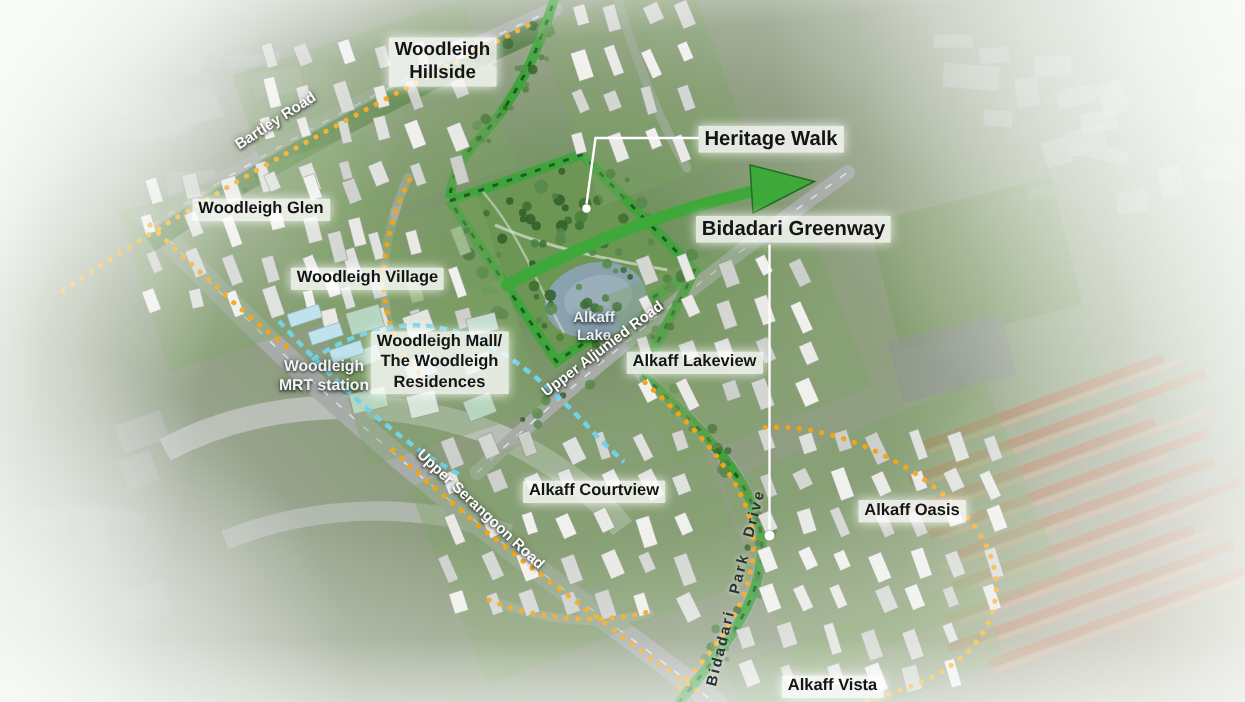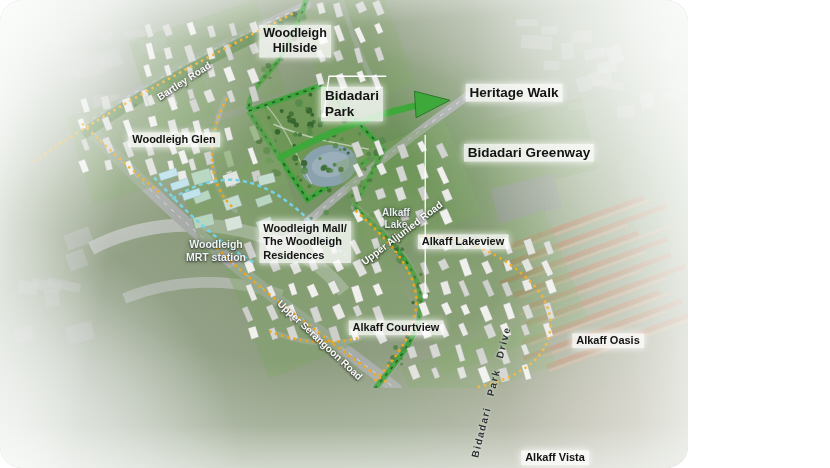--- a/index.html
+++ b/index.html
@@ -1,25 +1,25 @@
 <!DOCTYPE html>
 <html><head>
 <meta charset="utf-8">
 <style>
   html,body{margin:0;padding:0;background:#fff;}
-  .stage{position:relative;width:688px;height:468px;overflow:hidden;
+  .stage{position:relative;width:830px;height:468px;overflow:hidden;
          font-family:"Liberation Sans",sans-serif;
          background-color:#96a28a;
          background-image:
            radial-gradient(ellipse 240px 170px at 388px 168px, rgba(96,140,76,.95) 0%, rgba(96,140,76,0) 72%),
            radial-gradient(ellipse 520px 390px at 42% 48%, rgba(133,152,116,.85), rgba(133,152,116,0) 76%),
            radial-gradient(ellipse 320px 220px at 82% 42%, rgba(148,166,128,.7), rgba(148,166,128,0) 70%),
            radial-gradient(ellipse 300px 240px at 10% 78%, rgba(178,183,177,.95), rgba(178,183,177,0) 72%),
            radial-gradient(ellipse 340px 240px at 92% 88%, rgba(172,155,138,.6), rgba(172,155,138,0) 72%),
-           radial-gradient(ellipse 300px 200px at 12% 12%, rgba(186,190,186,.9), rgba(186,190,186,0) 75%); border-radius: 22px;}
+           radial-gradient(ellipse 300px 200px at 12% 12%, rgba(186,190,186,.9), rgba(186,190,186,0) 75%);}
   svg.layer{position:absolute;inset:0;display:block;}
   #base-svg{z-index:1;}
   .fog{position:absolute;inset:0;z-index:2;pointer-events:none;background:
     linear-gradient(100deg, rgba(250,252,250,.95) 0%, rgba(250,252,250,.5) 8%, rgba(250,252,250,0) 20%),
     linear-gradient(265deg, rgba(250,252,250,.8) 0%, rgba(250,252,250,.35) 12%, rgba(250,252,250,0) 30%),
     linear-gradient(175deg, rgba(250,252,250,.55) 0%, rgba(250,252,250,0) 11%),
     linear-gradient(0deg, rgba(250,252,250,.4) 0%, rgba(250,252,250,0) 9%),
     radial-gradient(circle 380px at 0% 0%, rgba(250,252,250,.85), rgba(250,252,250,0) 75%),
     radial-gradient(circle 420px at 100% 0%, rgba(250,252,250,.85), rgba(250,252,250,0) 76%),
     radial-gradient(circle 340px at -2% 102%, rgba(250,252,250,.9), rgba(250,252,250,0) 75%),
@@ -516,28 +516,27 @@
     <path d="M338,190 C398,158 448,140 500,128" fill="none" stroke="#3ea83a" stroke-width="8" stroke-linecap="round"></path>
     <polygon points="500,110 543,121 502,142" fill="#3ea83a" stroke="#226b22" stroke-width="1"></polygon>
     <path d="M466,92 L397,92 L391,136" fill="none" stroke="#ffffff" stroke-width="1.6"></path>
     <circle cx="391" cy="139" r="3" fill="#ffffff" stroke="rgba(0,0,0,.25)" stroke-width=".6"></circle>
     <path d="M513,163 L513,355" fill="none" stroke="#ffffff" stroke-width="1.6"></path>
     <circle cx="513" cy="357" r="3.5" fill="#ffffff" stroke="rgba(0,0,0,.25)" stroke-width=".6"></circle>
   </svg>
 
   <div class="lbl mid" style="left:295px;top:41px;text-align:center;">Woodleigh
 Hillside</div>
-  <div class="lbl big" style="left:352px;top:104px;text-align:left;">Bidadari
-Park</div>
   <div class="lbl big" style="left:514px;top:93px;">Heritage Walk</div>
   <div class="lbl big" style="left:529px;top:153px;">Bidadari Greenway</div>
   <div class="lbl" style="left:174px;top:140px;">Woodleigh Glen</div>
+  <div class="lbl" style="left:245px;top:186px;">Woodleigh Village</div>
   <div class="lbl ghost" style="left:216px;top:251px;text-align:center;font-size:10.5px;">Woodleigh
 MRT station</div>
-  <div class="lbl" style="left:305px;top:242px;">Woodleigh Mall/
+  <div class="lbl" style="left:293px;top:242px;text-align:center;">Woodleigh Mall/
 The Woodleigh
 Residences</div>
   <div class="lbl ghost" style="left:396px;top:197px;text-align:center;font-size:10px;color:#e6eef2;margin-top:22px;">Alkaff
 Lake</div>
   <div class="lbl" style="left:463px;top:242px;">Alkaff Lakeview</div>
   <div class="lbl" style="left:396px;top:328px;text-align:right;">Alkaff Courtview</div>
   <div class="lbl" style="left:576px;top:341px;margin-left:32px;">Alkaff Oasis</div>
   <div class="lbl" style="left:555px;top:458px;">Alkaff Vista</div>
 
   <div class="roadlbl" style="left:184px;top:81px;transform:translate(-50%,-50%) rotate(-33deg);">Bartley Road</div>

